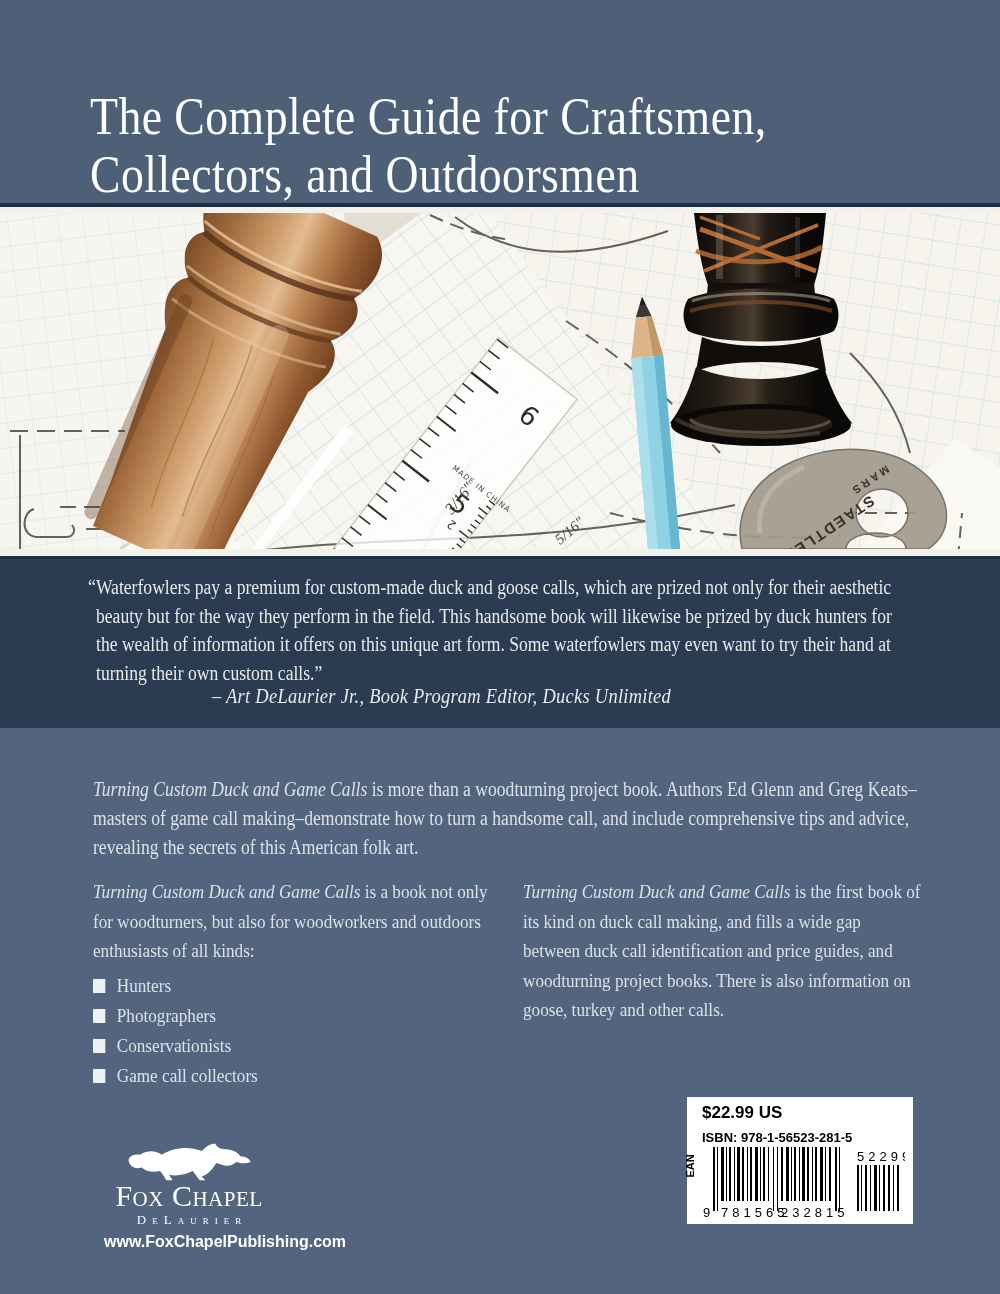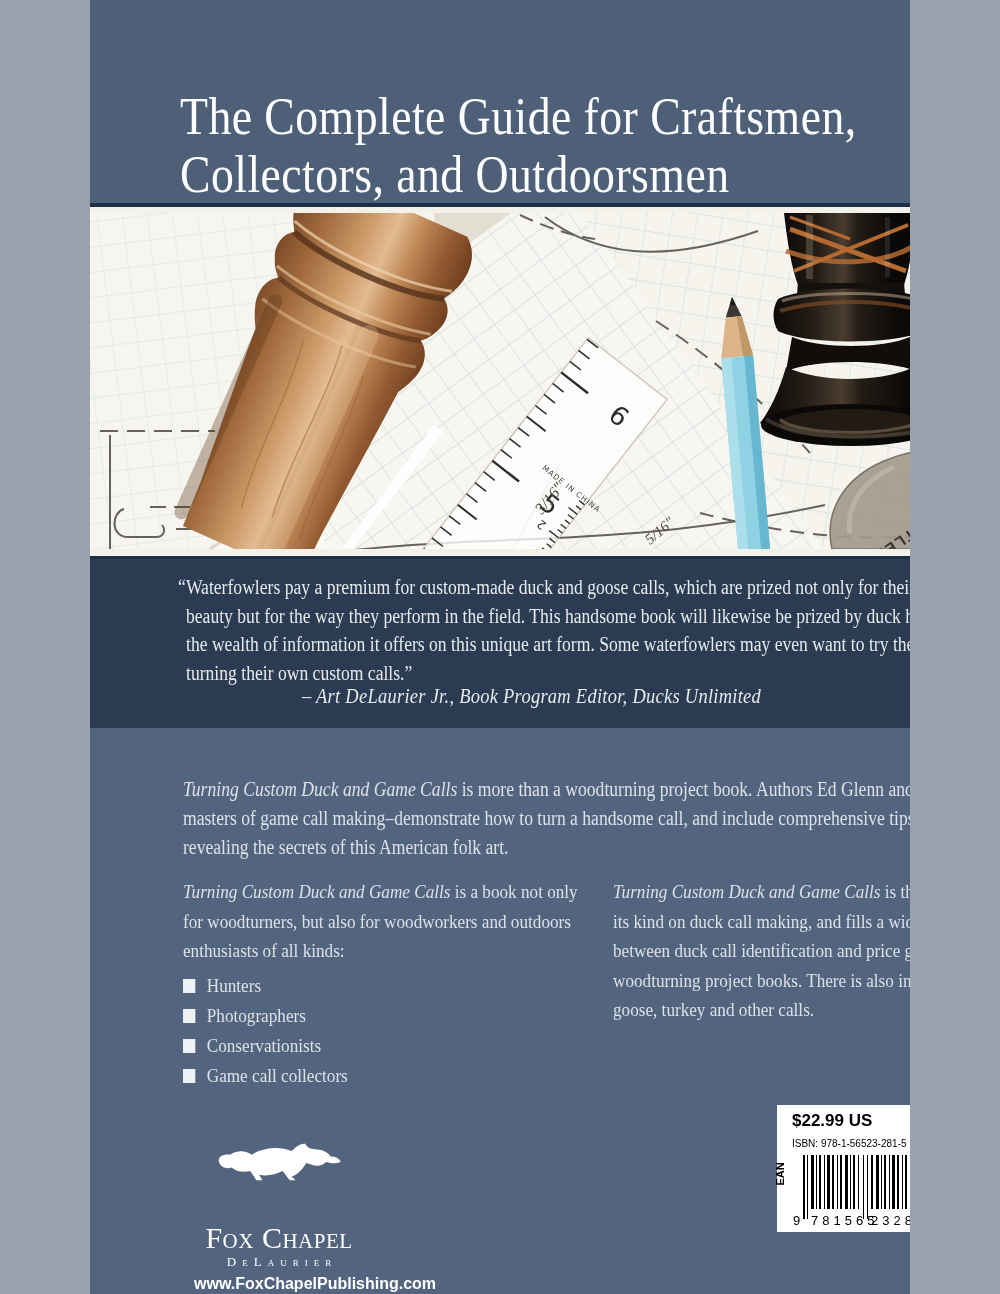--- a/index.html
+++ b/index.html
@@ -1,16 +1,16 @@
 <!DOCTYPE html>
 <html><head>
 <meta charset="utf-8">
 <style>
   html,body{margin:0;padding:0;background:#9aa2ad;}
-  .page{position:relative;width:820px;height:1294px;margin:0 auto;overflow:hidden;
+  .page{position:relative;width:1000px;height:1294px;margin:0 auto;overflow:hidden;
         background:#b91c1c;font-family:"Liberation Serif",serif;}
   .band{position:absolute;left:0;width:1000px;}
   .top-band{top:0;height:204px;background:#4e6078;}
   .rule{position:absolute;left:0;width:1000px;background:#1e3046;}
   .rule1{top:203px;height:4px;}
   .strip{position:absolute;left:0;width:1000px;background:#f2f1ea;}
   .strip1{top:207px;height:6px;}
   .photo-wrap{position:absolute;top:213px;left:0;width:1000px;height:336px;background:#e6e1d4;}
   .photo-wrap svg{display:block;width:1000px;height:336px;}
   .strip2{top:549px;height:7px;}
@@ -29,27 +29,27 @@
   .col{position:absolute;top:149px;width:452px;font-size:19.5px;line-height:29.5px;
        color:#dde2e9;}
   .col p{margin:0;}
   .col-left{left:93px;}
   .col-right{left:523px;}
   .bullets{margin:5px 0 0 0;padding:0;list-style:none;}
   .bullets li{display:flex;align-items:center;gap:13px;height:30px;}
   .sq{width:14px;height:14px;background:#eef1f4;flex:0 0 auto;}
   .logo{position:absolute;left:104px;top:414px;width:170px;text-align:center;color:#fff;}
   .logo svg{display:block;margin:0 auto;}
-  .logo-name{font-size:30px;font-variant:small-caps;letter-spacing:0.5px;line-height:28px;margin-top:42px;}
+  .logo-name{font-size:30px;font-variant:small-caps;letter-spacing:0.5px;line-height:28px;}
   .logo-sub{font-size:13px;letter-spacing:6px;text-indent:6px;margin-top:2px;font-variant:small-caps;}
   .logo-web{font-family:"Liberation Sans",sans-serif;font-weight:bold;font-size:16px;margin-top:5px;}
-  .barcode-box{position:absolute;left:687px;top:377px;width:226px;height:127px;background:#fff;color:#000;}
+  .barcode-box{position:absolute;left:687px;top:369px;width:226px;height:127px;background:#fff;color:#000;}
   .price{position:absolute;left:15px;top:6px;font-family:"Liberation Sans",sans-serif;
          font-weight:bold;font-size:17px;}
-  .isbn{position:absolute;left:15px;top:33px;font-family:"Liberation Sans",sans-serif;font-size:10px;}
+  .isbn{position:absolute;left:15px;top:33px;font-family:"Liberation Sans",sans-serif;font-size:13px;font-weight:bold;}
   .ean{position:absolute;left:-9px;top:63px;transform:rotate(-90deg);transform-origin:center;
        font-family:"Liberation Sans",sans-serif;font-weight:bold;font-size:11px;}
   .bc-main{position:absolute;left:16px;top:50px;}
   .bc-addon{position:absolute;left:168px;top:53px;}
   .bc-digits{font-family:"Liberation Sans",sans-serif;font-size:13px;}
   i{font-style:italic;}
 </style>
 </head>
 <body>
 

